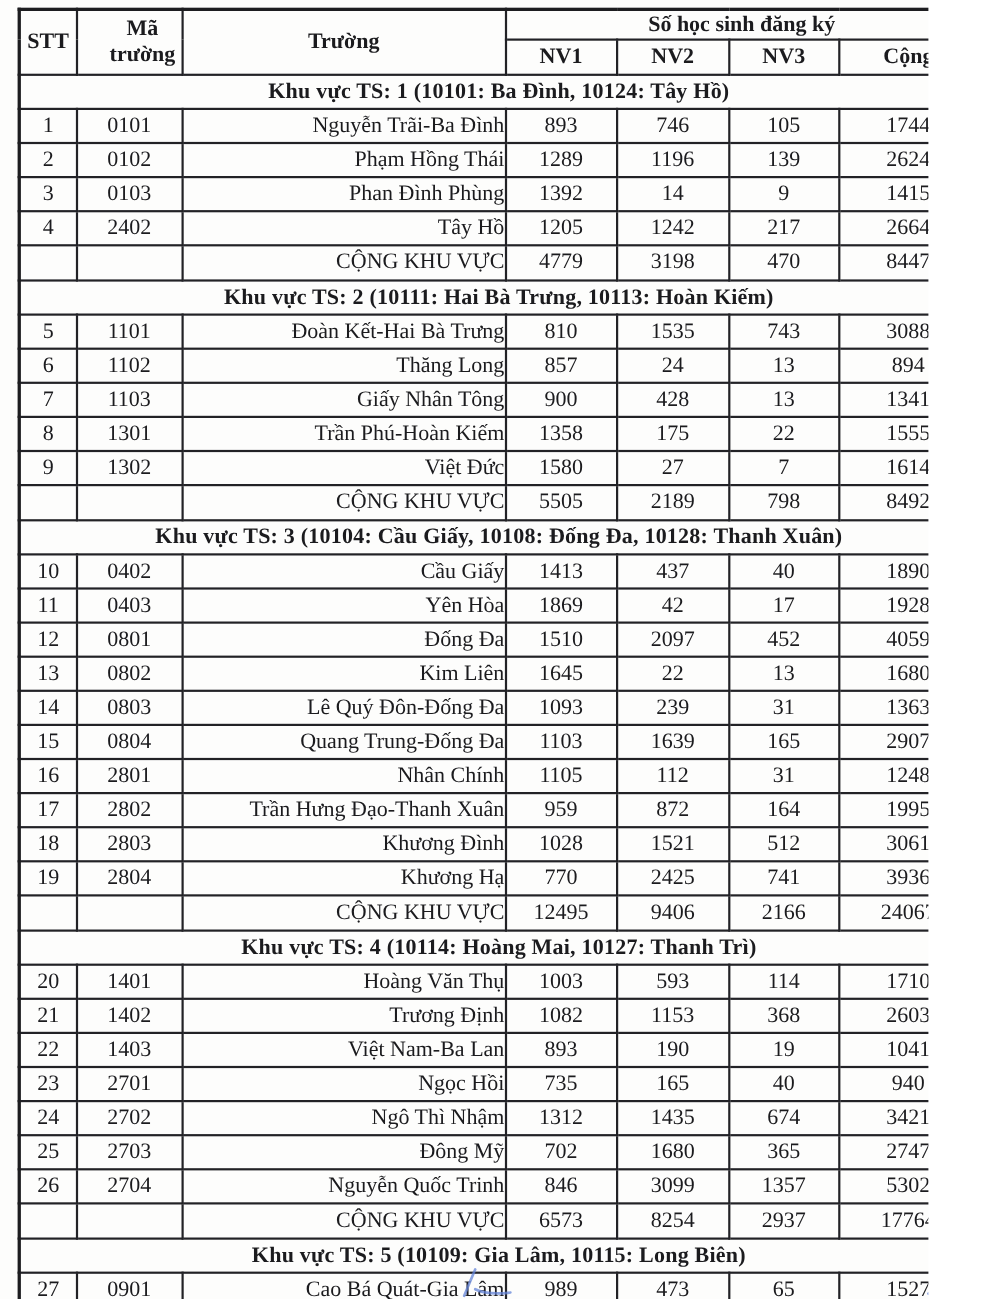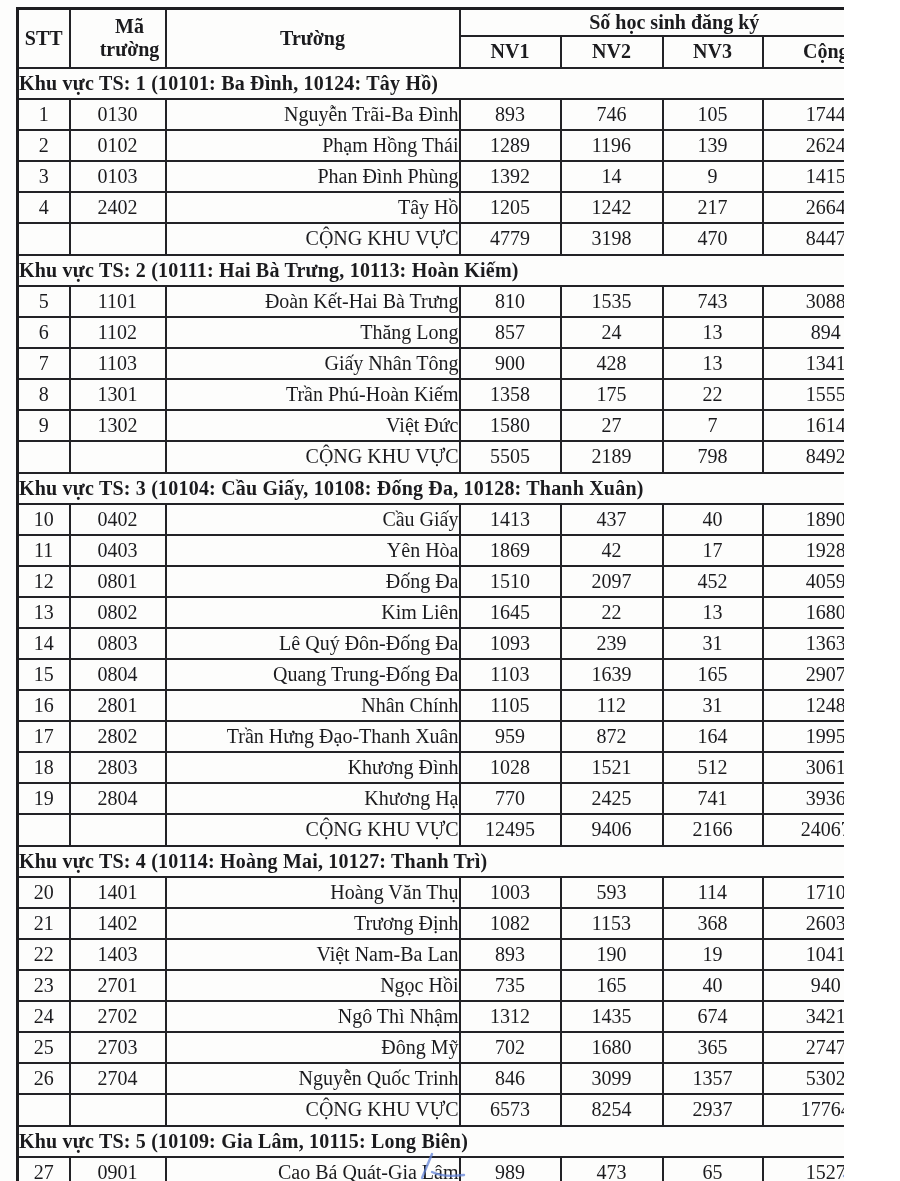--- a/index.html
+++ b/index.html
@@ -26,20 +26,21 @@
     font-size:20px;
     padding:0;
     vertical-align:middle;
   }
   thead th{font-weight:bold;text-align:center;line-height:1.15;}
   tr.hdr1{height:27px;}
   tr.hdr2 th{height:30px;margin-left:20px;}
   th.ma{font-size:19px;}
   tr.section-row td{
     font-weight:bold;
+    text-align:center;
     height:29px;
     letter-spacing:.2px;
   }
   tr.data-row td{height:29px;}
   tr.total-row td{height:30px;font-family:Liberation Serif, serif;}
   td.c{text-align:center;}
   td.l{text-align:right;padding-left:5px;}
   .pen{position:absolute;pointer-events:none;}
 </style>
 </head>
@@ -72,21 +73,21 @@
         <th>NV3</th>
         <th>Cộng</th>
       </tr>
     </thead>
     <tbody>
         <tr class="section-row">
           <td colspan="7">Khu vực TS: 1 (10101: Ba Đình, 10124: Tây Hồ)</td>
         </tr>
         <tr class="data-row">
           <td class="c">1</td>
-          <td class="c">0130</td>
+          <td class="c">0101</td>
           <td class="l">Nguyễn Trãi-Ba Đình</td>
           <td class="c">893</td>
           <td class="c">746</td>
           <td class="c">105</td>
           <td class="c">1744</td>
         </tr>
         <tr class="data-row">
           <td class="c">2</td>
           <td class="c">0102</td>
           <td class="l">Phạm Hồng Thái</td>

